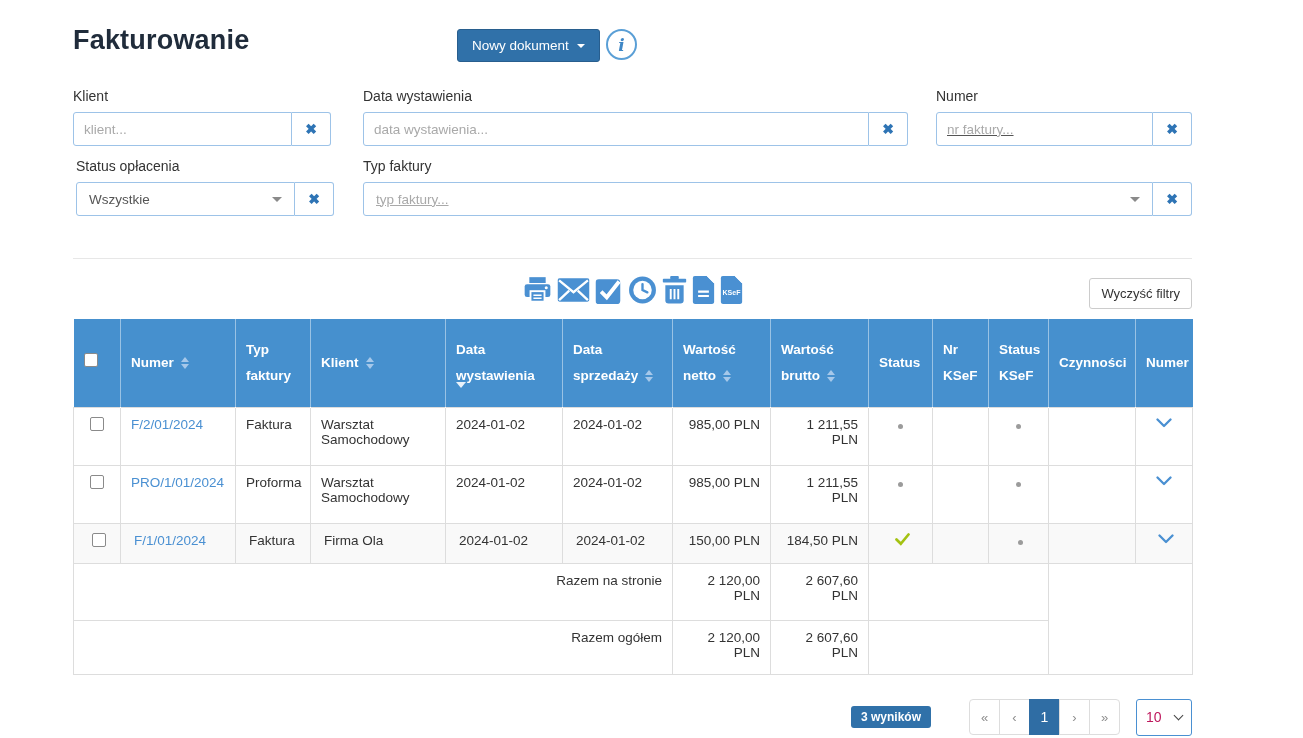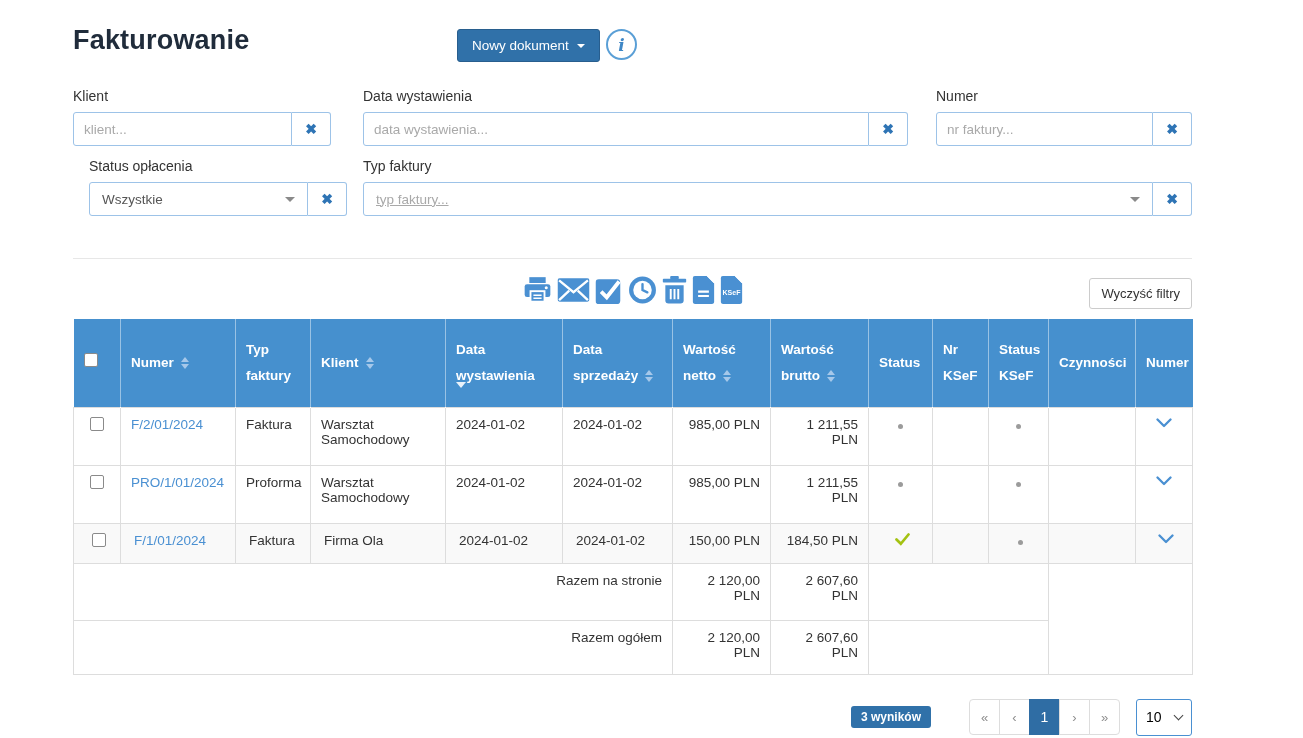--- a/index.html
+++ b/index.html
@@ -98,21 +98,21 @@
     width:31px; height:36px; background:#fff; border:1px solid #ddd; margin-left:-1px;
     display:flex; align-items:center; justify-content:center; color:#8e8e8e; font-size:13px; cursor:pointer;
   }
   .pg-btn:first-child { border-radius:4px 0 0 4px; margin-left:0; }
   .pg-btn:last-child { border-radius:0 4px 4px 0; }
   .pg-btn.active { background:#2f6da4; border-color:#2f6da4; color:#fff; font-size:14px; }
   .page-size {
     margin-left:16px; width:56px; height:37px; border:1px solid #4a90d2; border-radius:3px;
     background:#fff; display:flex; align-items:center; justify-content:space-between; padding:0 9px; cursor:pointer;
   }
-  .page-size .ps-val { color:#000000; font-size:14px; }
+  .page-size .ps-val { color:#be185d; font-size:14px; }
   .chev-dn { width:7px; height:7px; border-right:1.8px solid #444; border-bottom:1.8px solid #444; transform:rotate(45deg); margin-top:-4px; }
 </style>
 </head>
 <body>
 
 <div class="container">
 
   <div class="page-header">
     <h1 class="page-title">Fakturowanie</h1>
     <button class="btn-new-doc">
@@ -140,28 +140,28 @@
         <input class="txt-input" style="width: 506px;" placeholder="data wystawienia...">
         <button class="clear-btn">
             <span>✖</span>
           </button>
       </div>
     </div>
 
     <div class="filter" style="left:863px; top:0;">
       <span class="filter-label">Numer</span>
       <div class="input-group">
-        <input class="txt-input" style="width: 217px;" placeholder="nr faktury...">
-        <button class="clear-btn">
-            <span>✖</span>
-          </button>
-      </div>
-    </div>
-
-    <div class="filter" style="left:16px; top:70px;">
+        <input class="txt-input" style="width: 217px; text-decoration: underline;" placeholder="nr faktury...">
+        <button class="clear-btn">
+            <span>✖</span>
+          </button>
+      </div>
+    </div>
+
+    <div class="filter" style="left:3px; top:70px;">
       <span class="filter-label">Status opłacenia</span>
       <div class="input-group">
         <div class="fake-select" style="width:219px;">
           <span class="sel-text">Wszystkie</span>
           <span class="caret-gray"></span>
         </div>
         <button class="clear-btn">
             <span>✖</span>
           </button>
       </div>

